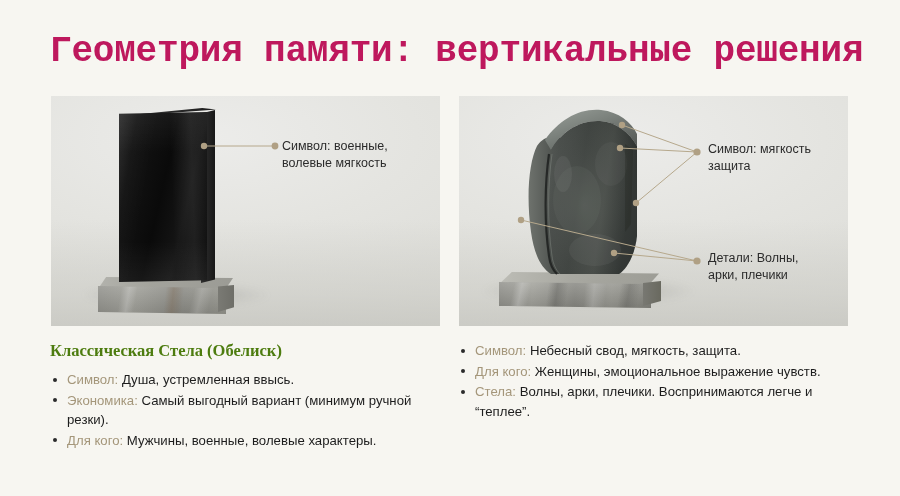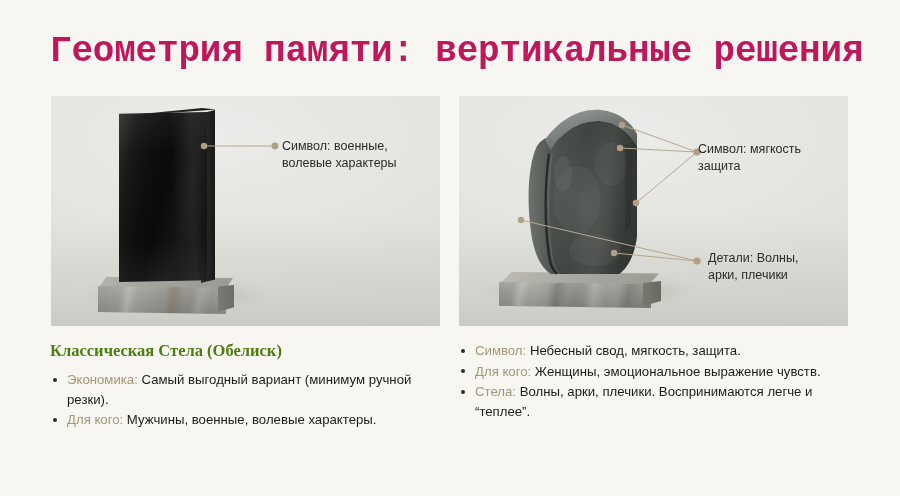--- a/index.html
+++ b/index.html
@@ -272,21 +272,21 @@
     <div class="ls-side"></div>
     <div class="ls-face"></div>
 
     <svg class="anno-svg" viewBox="0 0 389 230">
       <line class="anno-line" x1="153" y1="50" x2="224" y2="50"></line>
       <circle class="anno-dot" cx="153" cy="50" r="3.2"></circle>
       <circle class="anno-dot" cx="224" cy="50" r="3.4"></circle>
     </svg>
 
     <div class="callout l1" style="left:231px; top:42px;">Символ: военные,
-волевые характеры</div>
+волевые мягкость</div>
   </div>
 
   <div class="panel right">
     <div class="panel-bg"></div>
     <div class="floor-shade"></div>
 
     <div class="rs-shadow"></div>
     <div class="rs-base-top"></div>
     <div class="rs-base-front"></div>
     <div class="rs-base-side"></div>
@@ -351,32 +351,36 @@
       <circle class="anno-dot" cx="177" cy="107" r="3.2"></circle>
       <circle class="anno-dot" cx="238" cy="56" r="3.6"></circle>
 
       <line class="anno-line" x1="62" y1="124" x2="238" y2="165"></line>
       <line class="anno-line" x1="155" y1="157" x2="238" y2="165"></line>
       <circle class="anno-dot" cx="62" cy="124" r="3.2"></circle>
       <circle class="anno-dot" cx="155" cy="157" r="3.2"></circle>
       <circle class="anno-dot" cx="238" cy="165" r="3.6"></circle>
     </svg>
 
-    <div class="callout" style="left:239px; top:45px;">Символ: мягкость
+    <div class="callout" style="left:249px; top:45px;">Символ: мягкость
 защита</div>
 
     <div class="callout" style="left:249px; top:154px;">Детали: Волны,
 арки, плечики</div>
   </div>
 
   <div class="col left">
     <h2 class="col-head">Классическая Стела (Обелиск)</h2>
     <ul class="bullets">
       <li>
         <span class="dot"></span>
+        <span class="lbl">Символ:</span><span> Душа, устремленная ввысь.</span>
+      </li>
+      <li>
+        <span class="dot"></span>
         <span class="lbl">Экономика:</span><span> Самый выгодный вариант (минимум ручной резки).</span>
       </li>
       <li>
         <span class="dot"></span>
         <span class="lbl">Для кого:</span><span> Мужчины, военные, волевые характеры.</span>
       </li>
     </ul>
   </div>
 
   <div class="col right">

